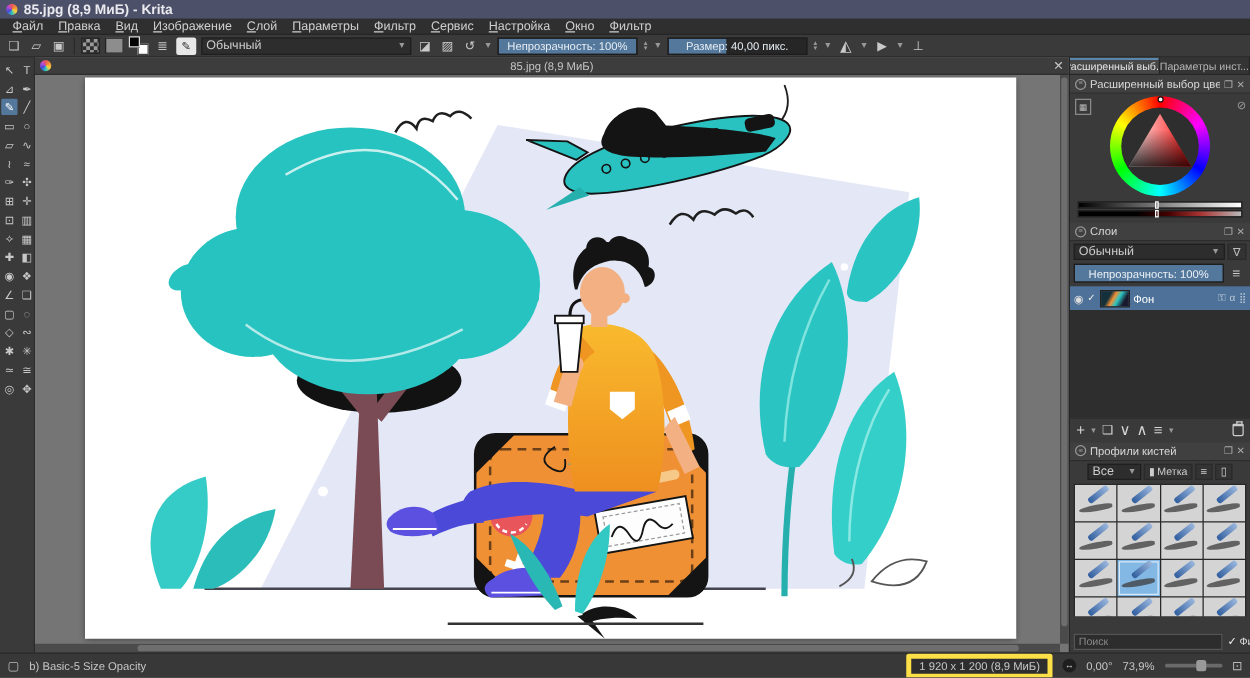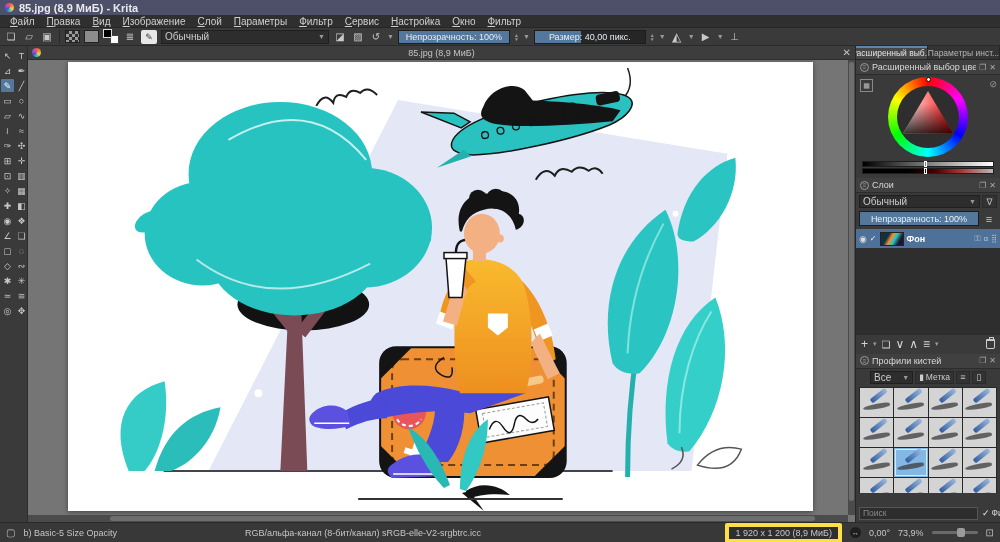--- a/index.html
+++ b/index.html
@@ -84,21 +84,21 @@
   .lslider { position:relative; flex:1; height:15px; background:#262626; border:1px solid #1d1d1d; }
   .lslider .fill { position:absolute; inset:0; background:#54789c; }
   .lslider .lab { position:absolute; inset:0; display:flex; align-items:center; justify-content:center; font-size:9px; color:#eaf0f5; }
   .burger { width:16px; text-align:center; color:#ccc; font-size:11px; }
   .layer-list { flex:1; background:#2e2e2e; margin-top:2px; display:flex; flex-direction:column; }
   .layer-row { height:19px; background:#4d7198; display:flex; align-items:center; gap:3px; padding:0 3px; color:#fff; }
   .layer-row .eye { font-size:9px; color:#ddd; }
   .layer-row .chk { font-size:8px; color:#eee; }
   .layer-thumb { width:24px; height:14px; border:1px solid #222;
     background:linear-gradient(120deg,#14303a 30%, #f09035 45%, #2ac5c2 60%, #1a1a2e 80%); }
-  .layer-name { flex:1; font-size:9px;font-weight:bold; }
+  .layer-name { flex:1; font-size:9px; }
   .layer-ric { font-size:8px; color:#cfd9e2; opacity:.85; }
   .layer-btns { height:20px; display:flex; align-items:center; gap:5px; padding:0 5px; background:#3a3a3a; border-top:1px solid #2c2c2c; color:#d5d5d5; font-size:12px; }
   .layer-btns .sp { flex:1; }
   .trash { width:9px; height:10px; border:1px solid #ccc; border-top-width:2px; border-radius:1px 1px 2px 2px; position:relative; }
   .trash::before { content:''; position:absolute; top:-4px; left:2px; width:3px; height:2px; border:1px solid #ccc; border-bottom:none; }
   
   .brush-filter { display:flex; gap:2px; padding:2px 14px; align-items:center; }
   .tagbtn { height:13px; display:flex; align-items:center; gap:2px; padding:0 3px; border:1px solid #2a2a2a; background:#333; color:#ccc; font-size:8.5px; }
   .mini { width:14px; height:13px; display:flex; align-items:center; justify-content:center; border:1px solid #2a2a2a; background:#333; color:#ccc; font-size:9px; }
   .brush-grid { flex:1; margin:1px 3px 1px 3px; background:#282828; display:grid; grid-template-columns:repeat(4,1fr); grid-auto-rows:29px; gap:1px; padding:1px; overflow:hidden; position:relative; }
@@ -487,21 +487,20 @@
           <span class="bx">✓</span>
           <span>Фильтр по метке</span>
         </div>
       </div>
     </div>
   </div>
 
   <div class="statusbar">
     <span class="sb-icon">▢</span>
     <span>b) Basic-5 Size Opacity</span>
-    <span class="sb-profile">RGB/альфа-канал (8-бит/канал)  sRGB-elle-V2-srgbtrc.icc</span>
     <span class="sb-sp"></span>
     <span class="sb-chip">1 920 x 1 200 (8,9 МиБ)</span>
     <div class="rot-ic">↔</div>
     <span>0,00°</span>
     <span>73,9%</span>
     <div class="zoom-track">
         <div class="zoom-thumb"></div>
       </div>
     <span class="sb-icon">⊡</span>
   </div>

